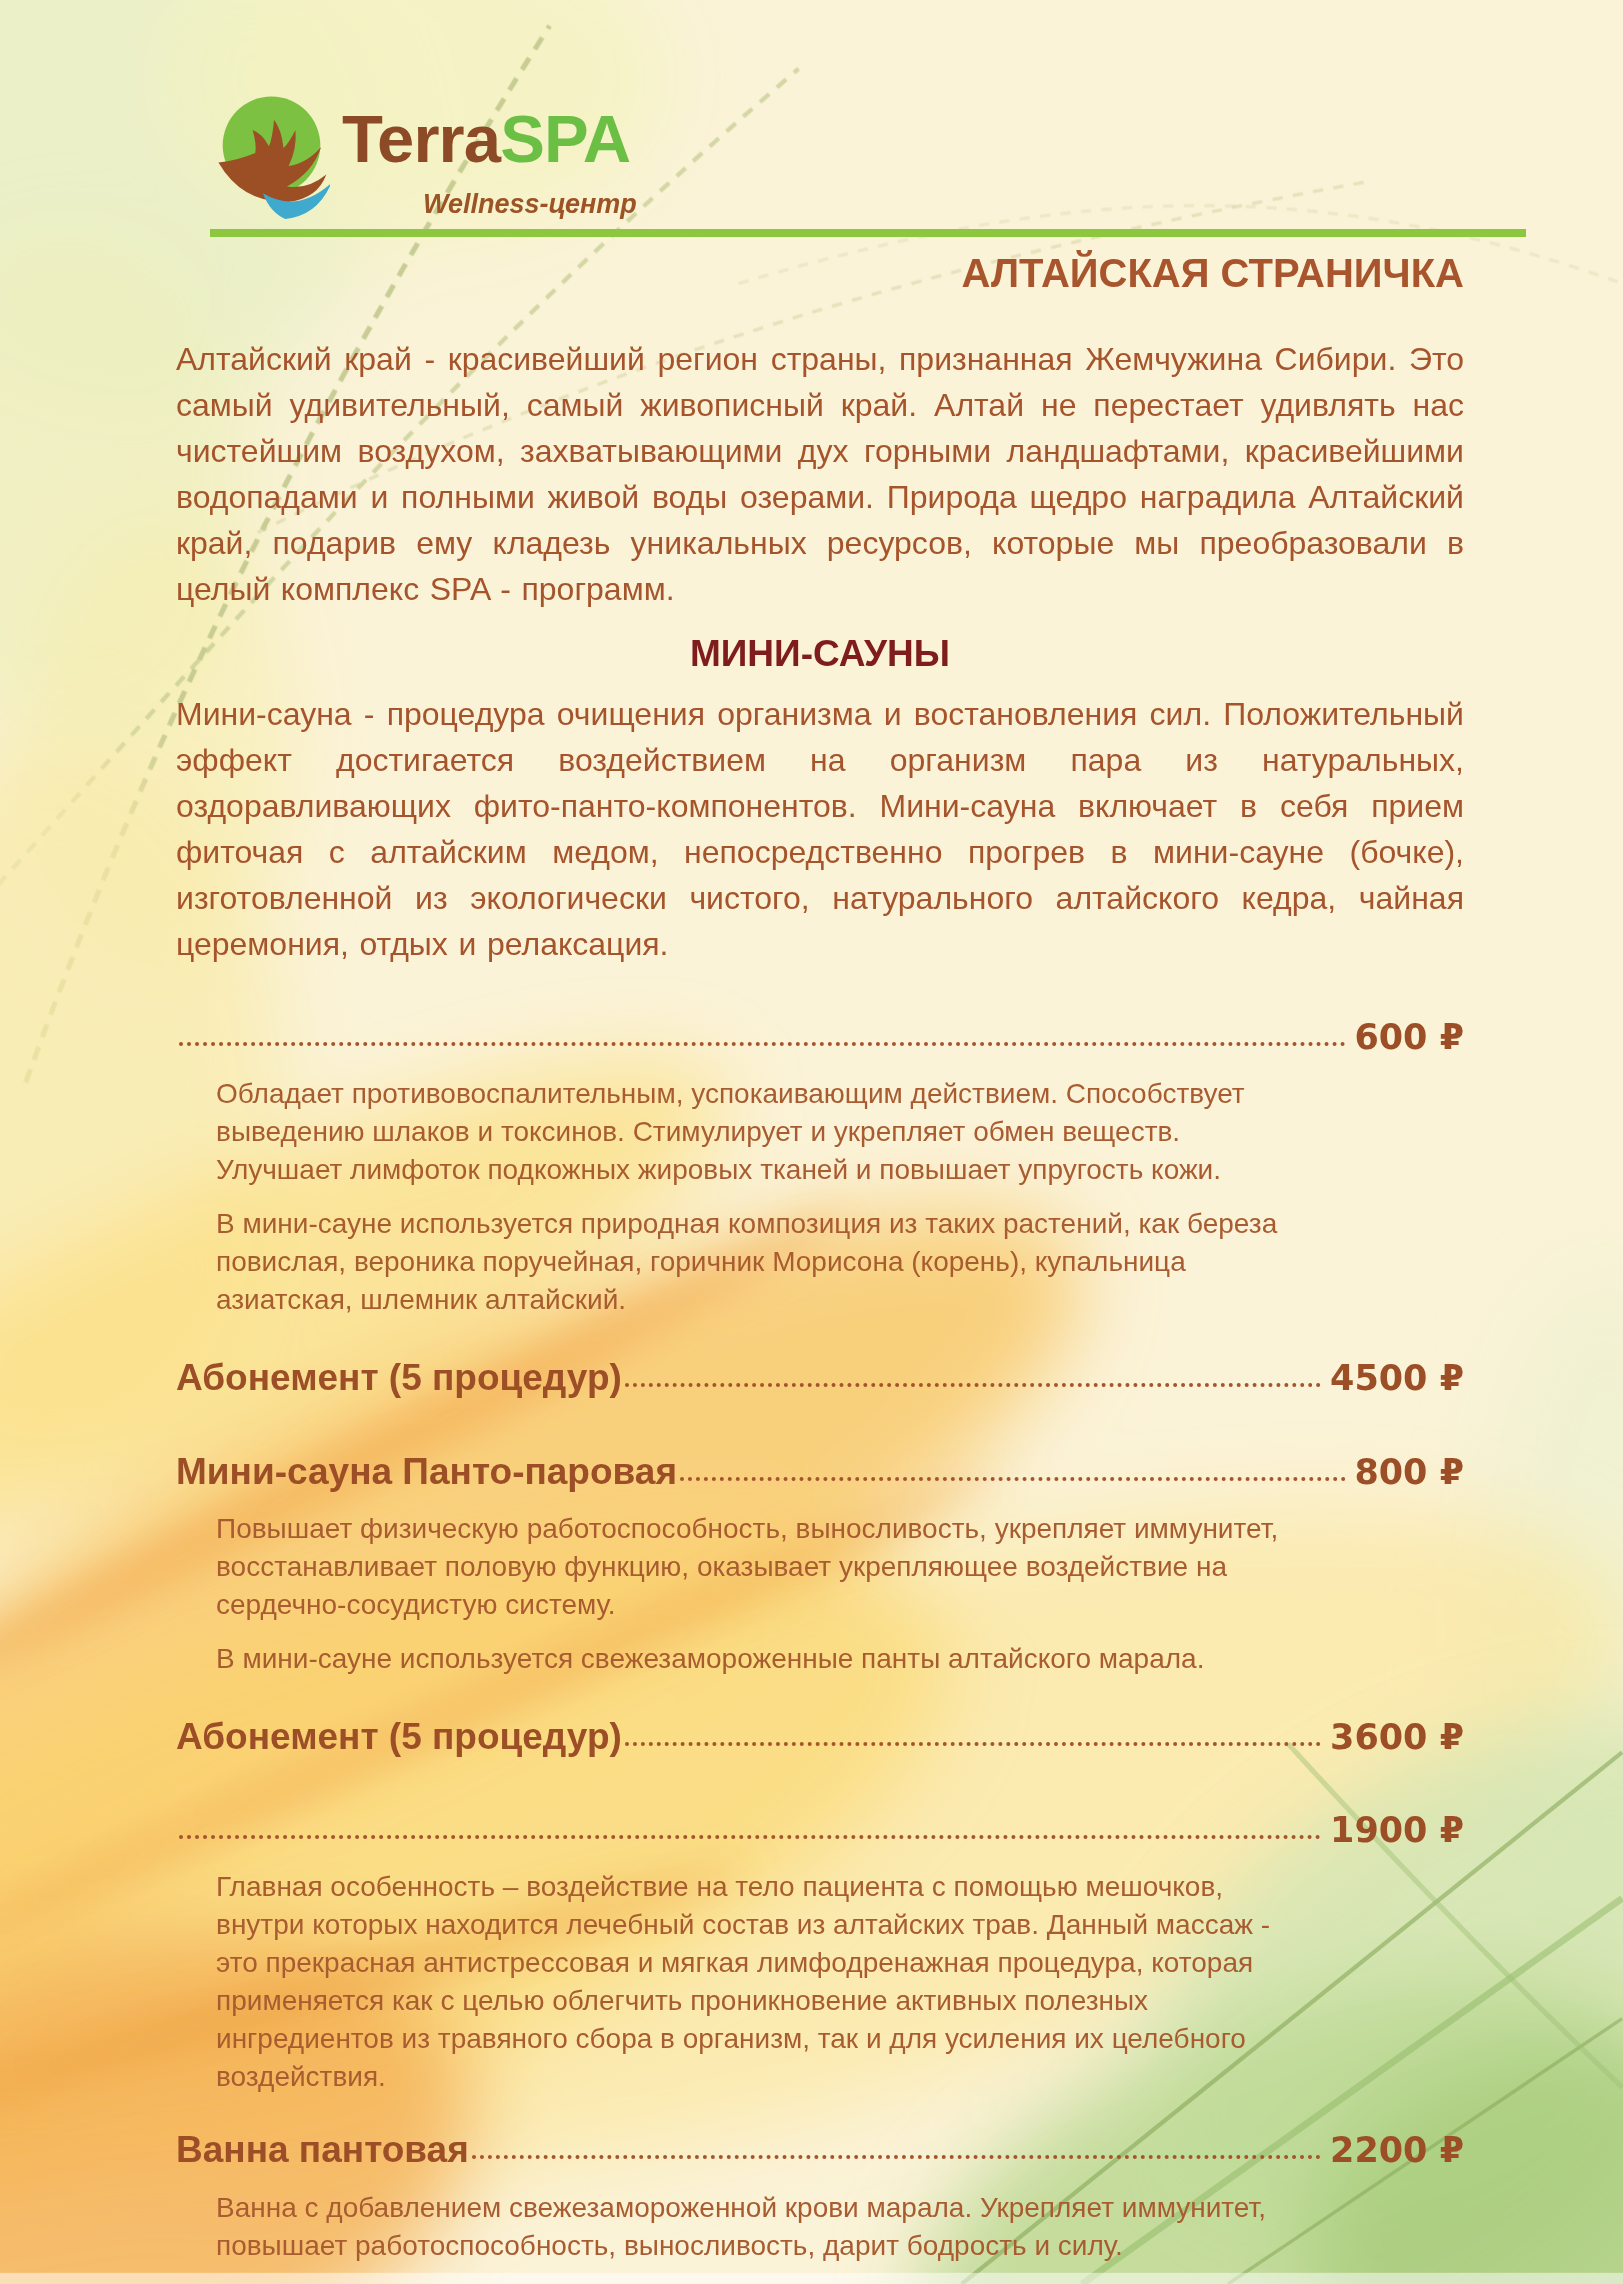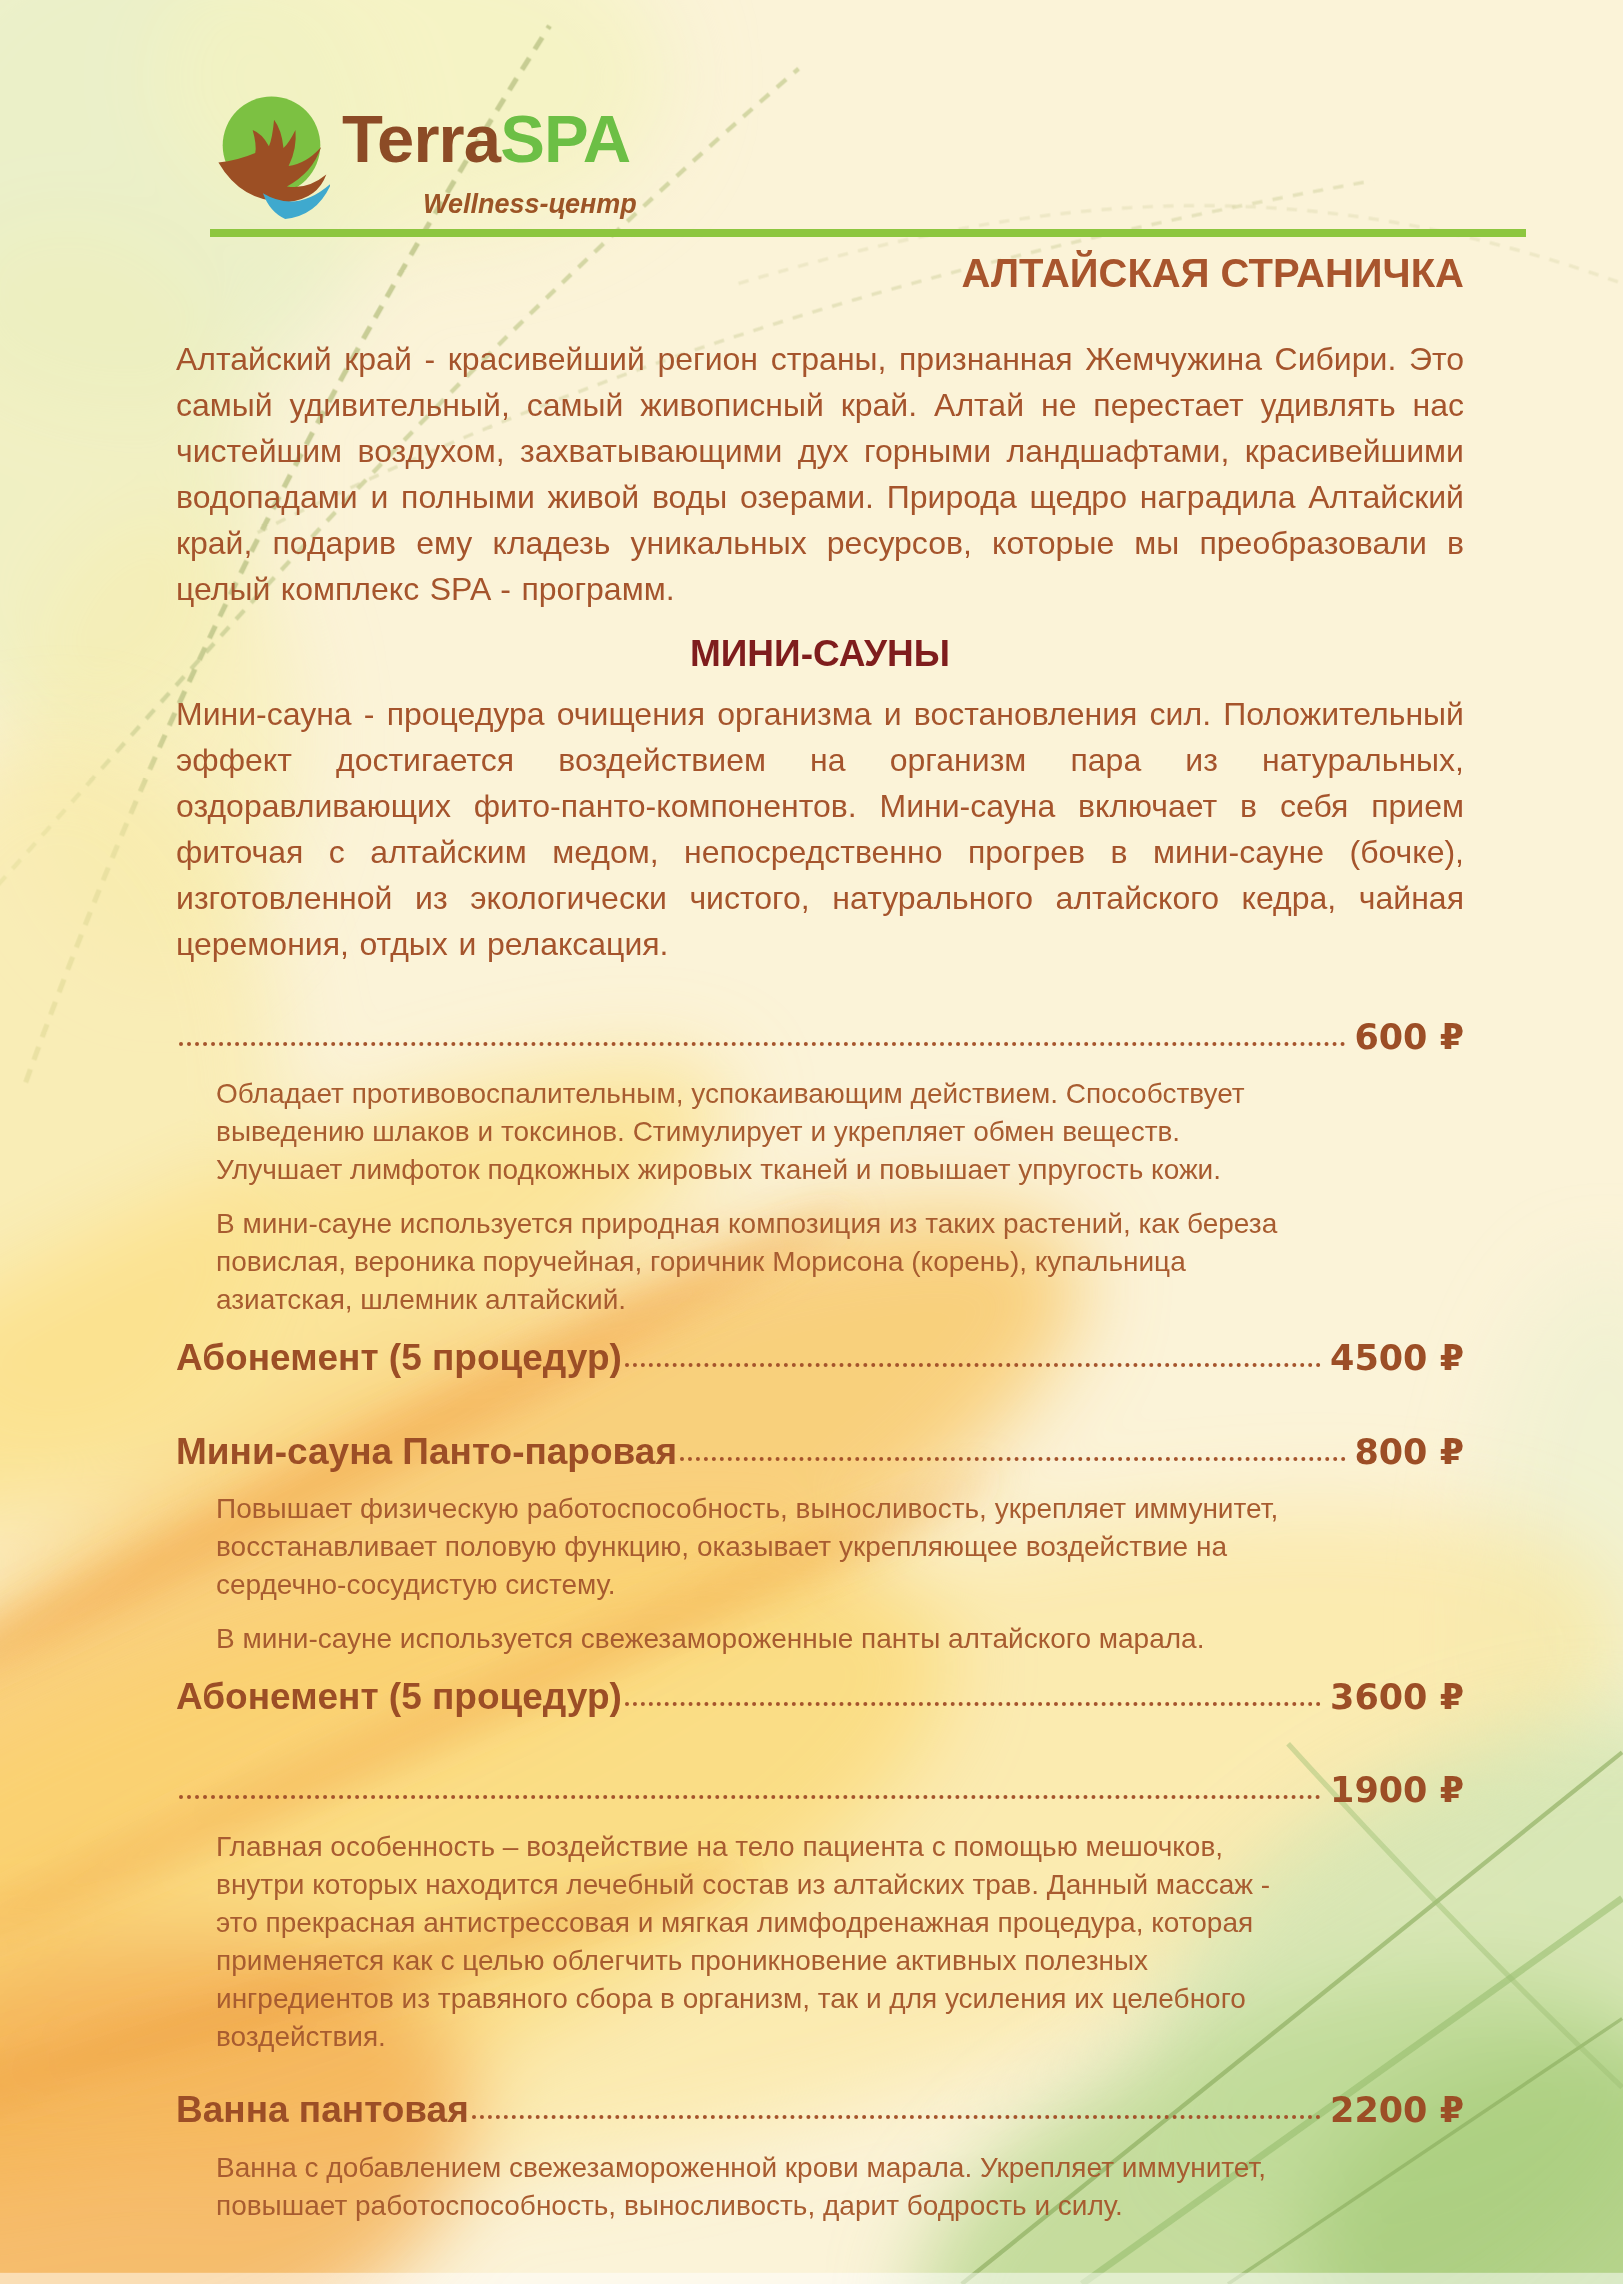--- a/index.html
+++ b/index.html
@@ -23,21 +23,21 @@
   .body{margin:0;font-size:32px;line-height:46px;text-align:justify;color:#A5542C;word-spacing:1.7px;}
 
   
   .menu{margin-top:48px;}
   .row{display:flex;align-items:baseline;font-weight:bold;color:#9C4E26;line-height:45px;}
   .iname{font-size:37px;white-space:nowrap;}
   .dots{flex:1;min-width:43px;border-bottom:4.3px dotted #A5542C;align-self:flex-end;margin:0 8.6px 13.7px 3.4px;}
   .price{font-size:35px;white-space:nowrap;font-family:"DejaVu Sans",sans-serif;}
   .desc{margin:15.5px 0 0 40px;max-width:1065px;font-size:28px;line-height:38px;color:#A85C30;}
   .desc.wide{max-width:1099px;}
-  .abon{margin:16px 0 48px 0;}
+  .abon{margin:36px 0 48px 0;}
   .mt-big{margin-top:31px;}
 </style>
 </head>
 <body>
 
 <div class="page">
 
   <svg class="bg" width="1623" height="2284" viewBox="0 0 1890 2659" preserveAspectRatio="none">
     <defs>
       <filter id="soft" x="-40%" y="-40%" width="180%" height="180%">

